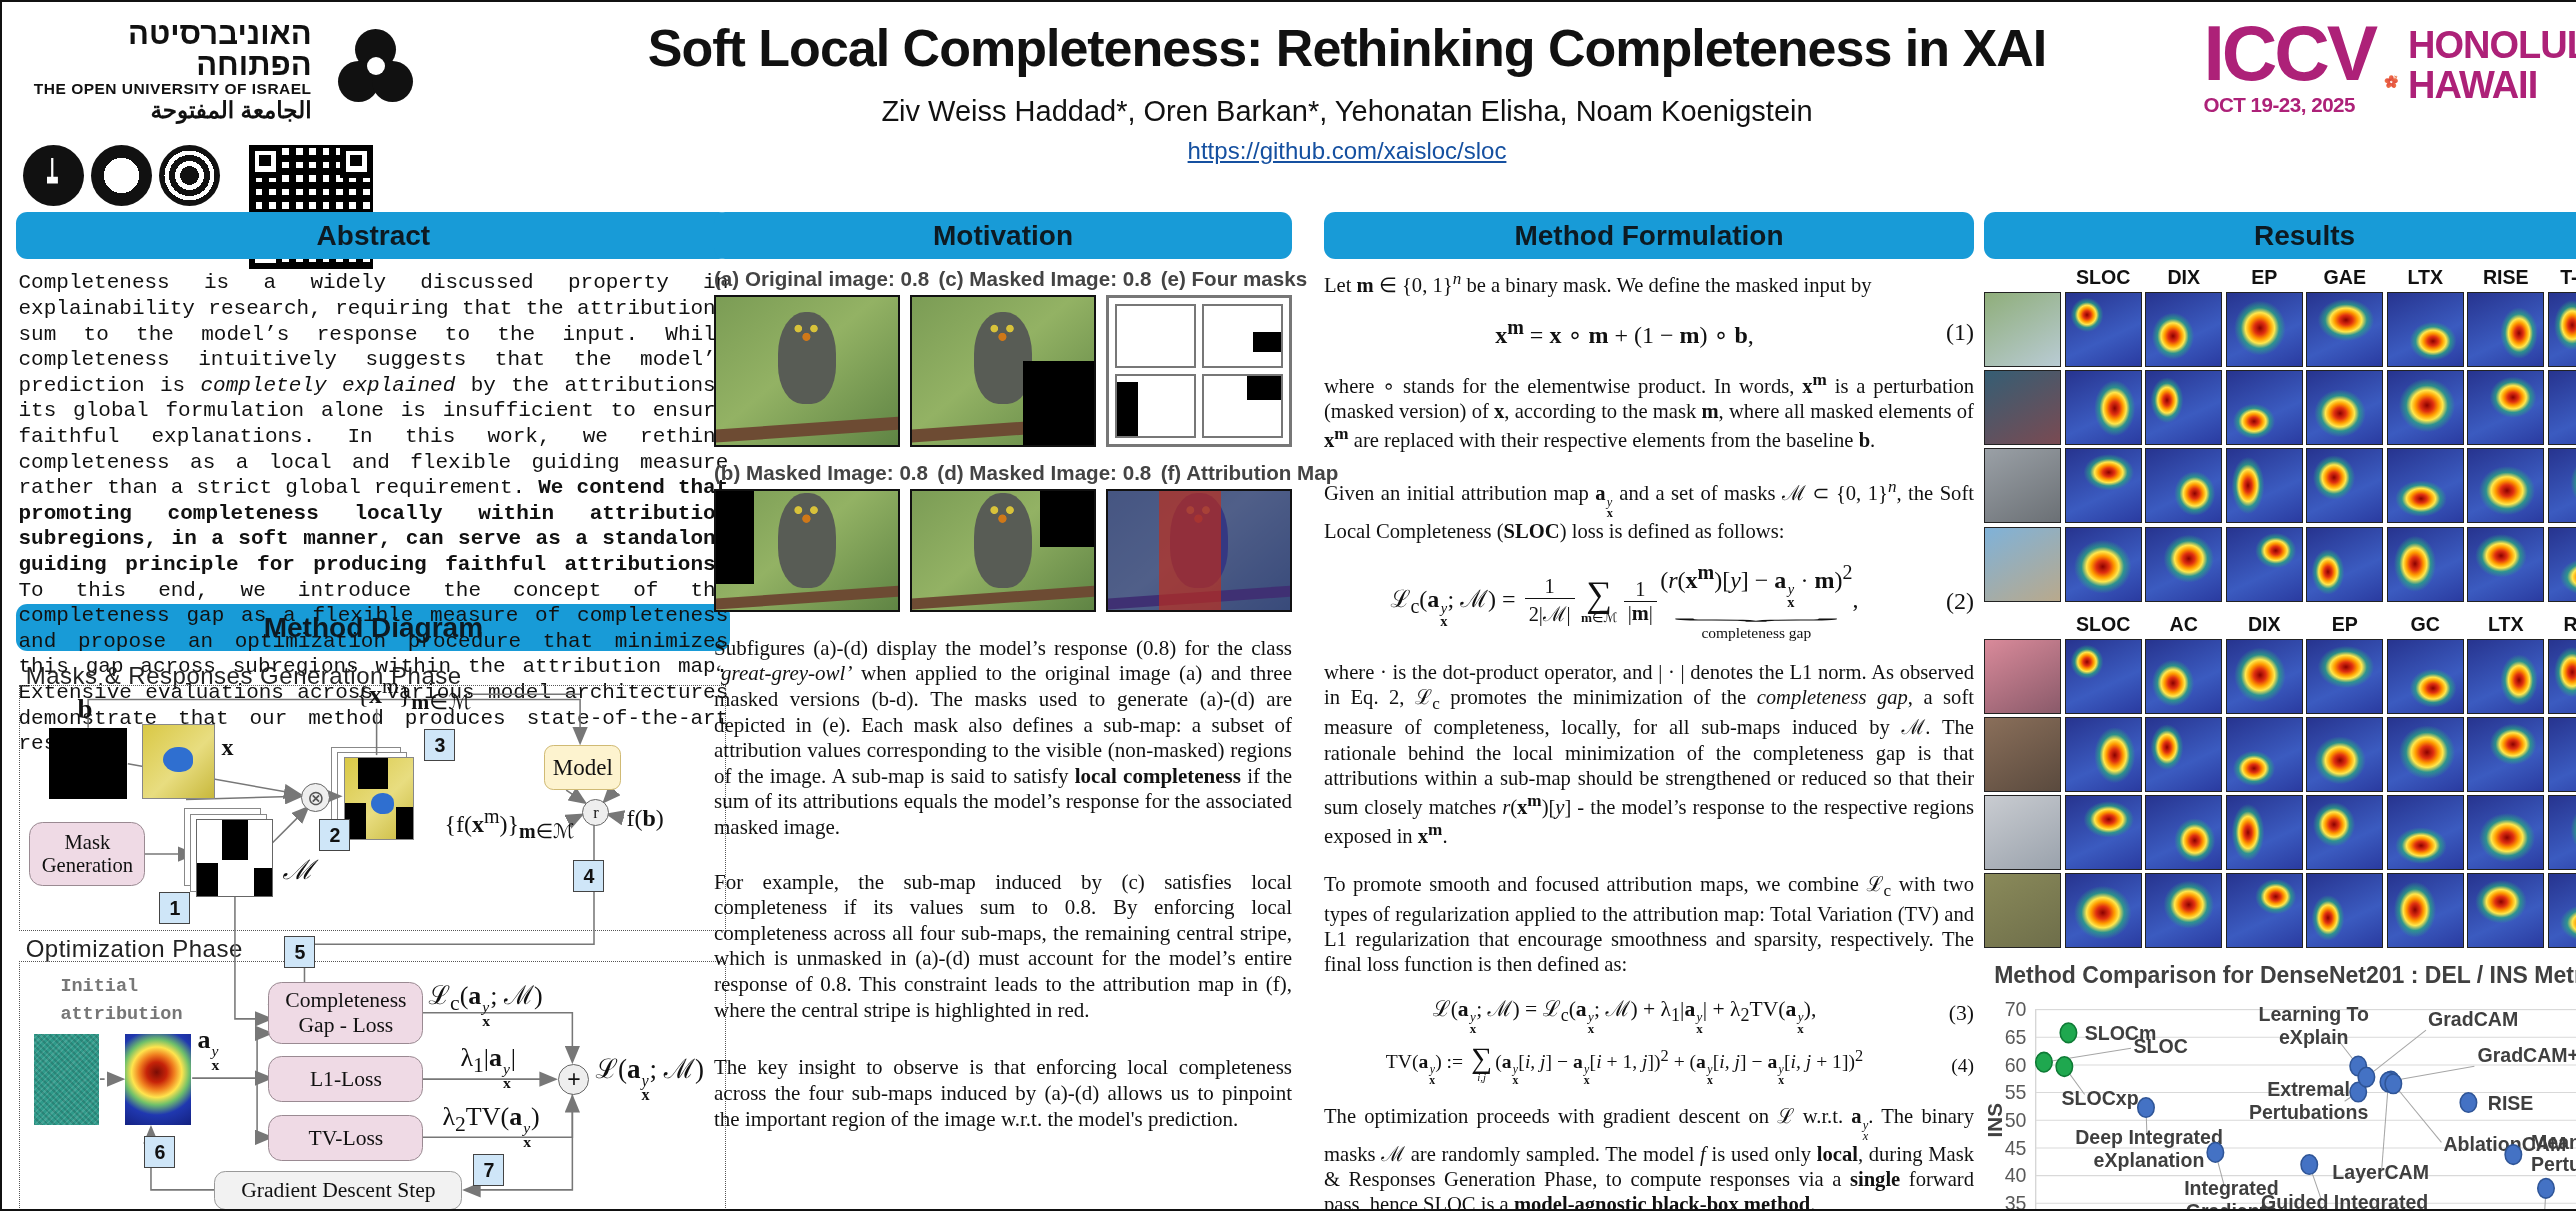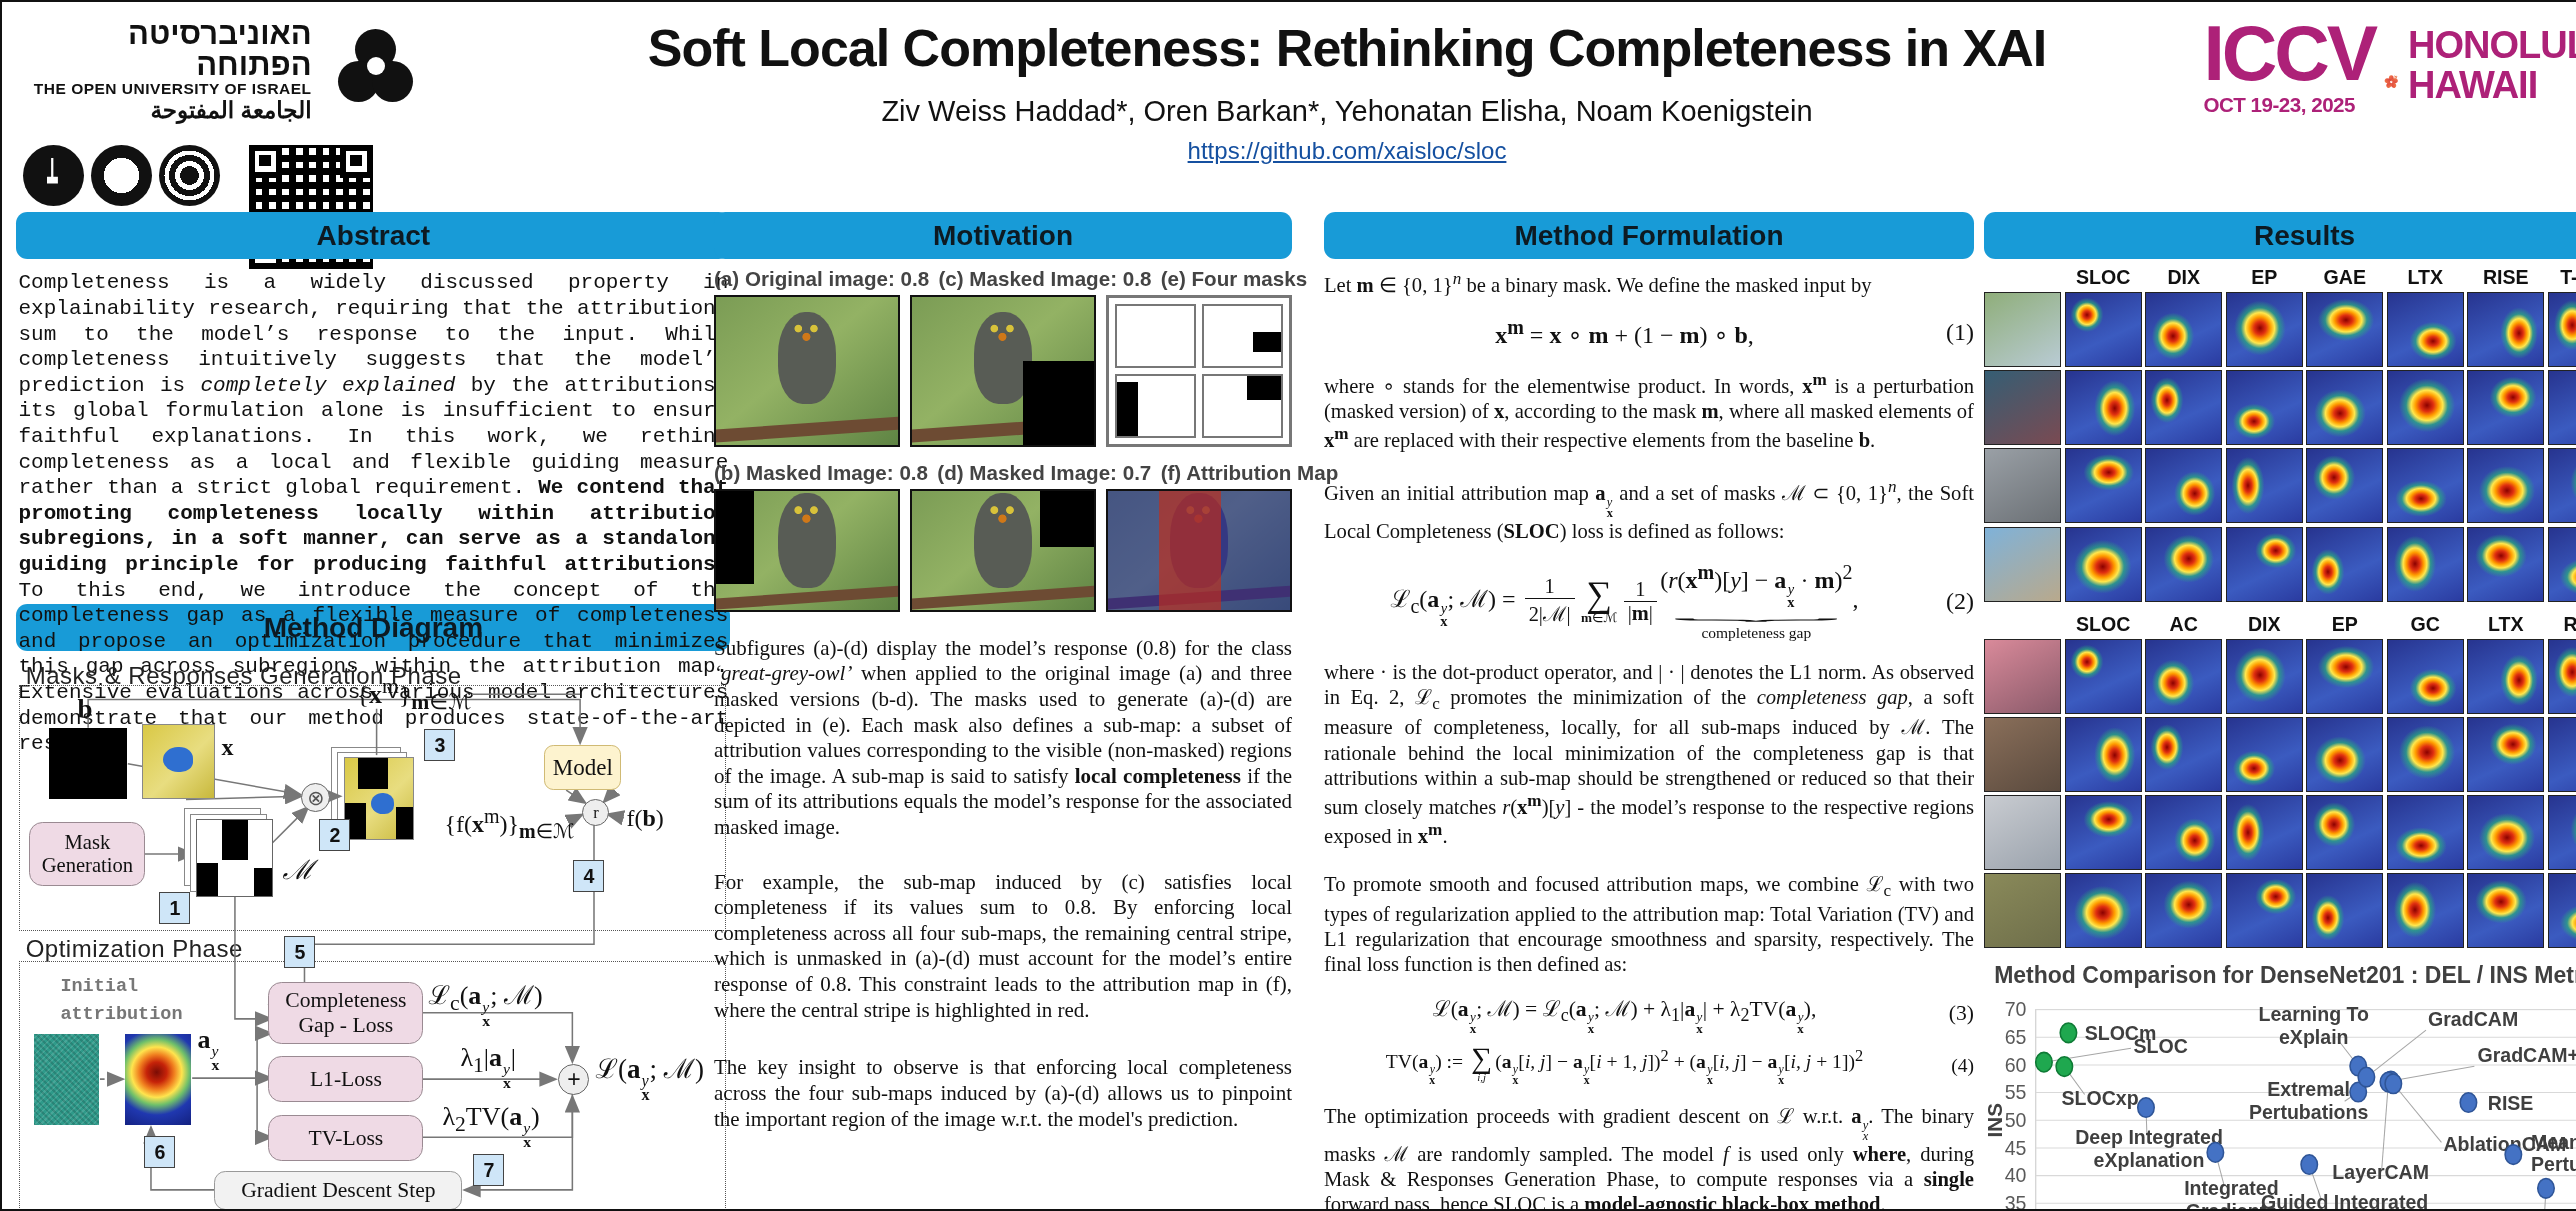--- a/index.html
+++ b/index.html
@@ -357,21 +357,21 @@
             <i></i>
           </div>
           <div class="mk m4">
             <i></i>
           </div>
       </div>
     </div>
 
     <div class="cap-row" style="margin-top:13.4px;">
       <div class="cap">(b) Masked Image: 0.8</div>
-      <div class="cap">(d) Masked Image: 0.7</div>
+      <div class="cap">(d) Masked Image: 0.8</div>
       <div class="cap">(f) Attribution Map</div>
     </div>
     <div class="img-row" style="height:123px;">
       <div class="ph owlpic ph-b">
           <div class="owl" style="top:2%;height:80%;"></div>
           <div class="branch"></div>
           <div class="mo mo1"></div>
         </div>
       <div class="ph owlpic ph-d">
           <div class="owl" style="top:2%;height:80%;"></div>
@@ -462,21 +462,21 @@
             <span><b>x</b></span>
           </span>[<i>i, j</i>] − <b>a</b><span class="st">
             <span><i>y</i></span>
             <span><b>x</b></span>
           </span>[<i>i, j</i> + 1])<sup>2</sup></div>
       <div class="eq-tag">(4)</div>
     </div>
     <div class="para" style="margin-top:17.5px;font-size:20.6px;">The optimization proceeds with gradient descent on ℒ w.r.t. <b>a</b><span class="st">
           <span><i>y</i></span>
           <span><i>x</i></span>
-        </span>. The binary masks ℳ are randomly sampled. The model <i>f</i> is used only <b>where</b>, during Mask &amp; Responses Generation Phase, to compute responses via a <b>single</b> forward pass, hence SLOC is a <b>model-agnostic black-box method</b>.</div>
+        </span>. The binary masks ℳ are randomly sampled. The model <i>f</i> is used only <b>local</b>, during Mask &amp; Responses Generation Phase, to compute responses via a <b>single</b> forward pass, hence SLOC is a <b>model-agnostic black-box method</b>.</div>
   </div>
 
   <div class="col col4">
     <div class="bar">Results</div>
     <div id="grid1-labels" class="hm-labels">
         <div></div>
         <div>SLOC</div>
         <div>DIX</div>
         <div>EP</div>
         <div>GAE</div>

